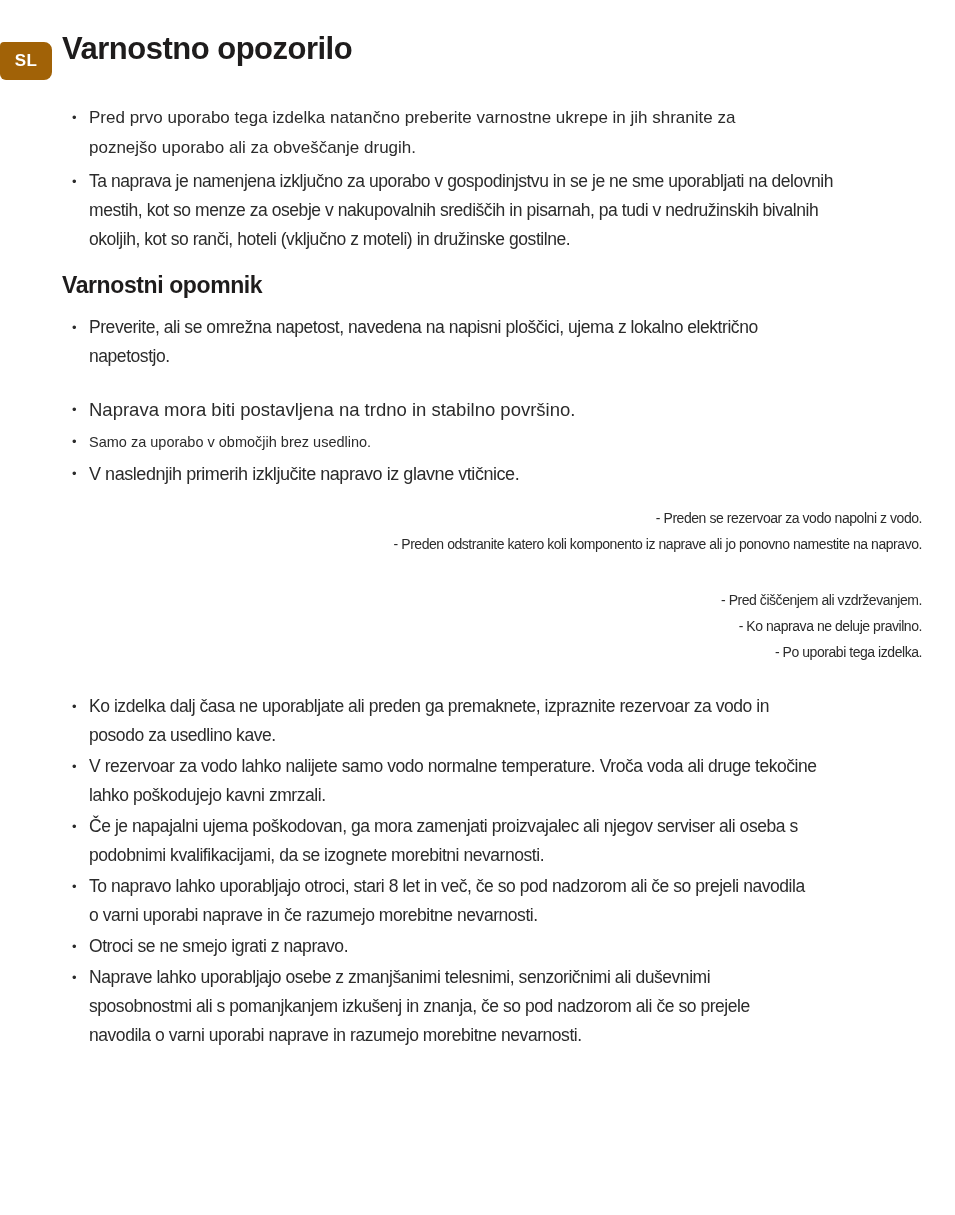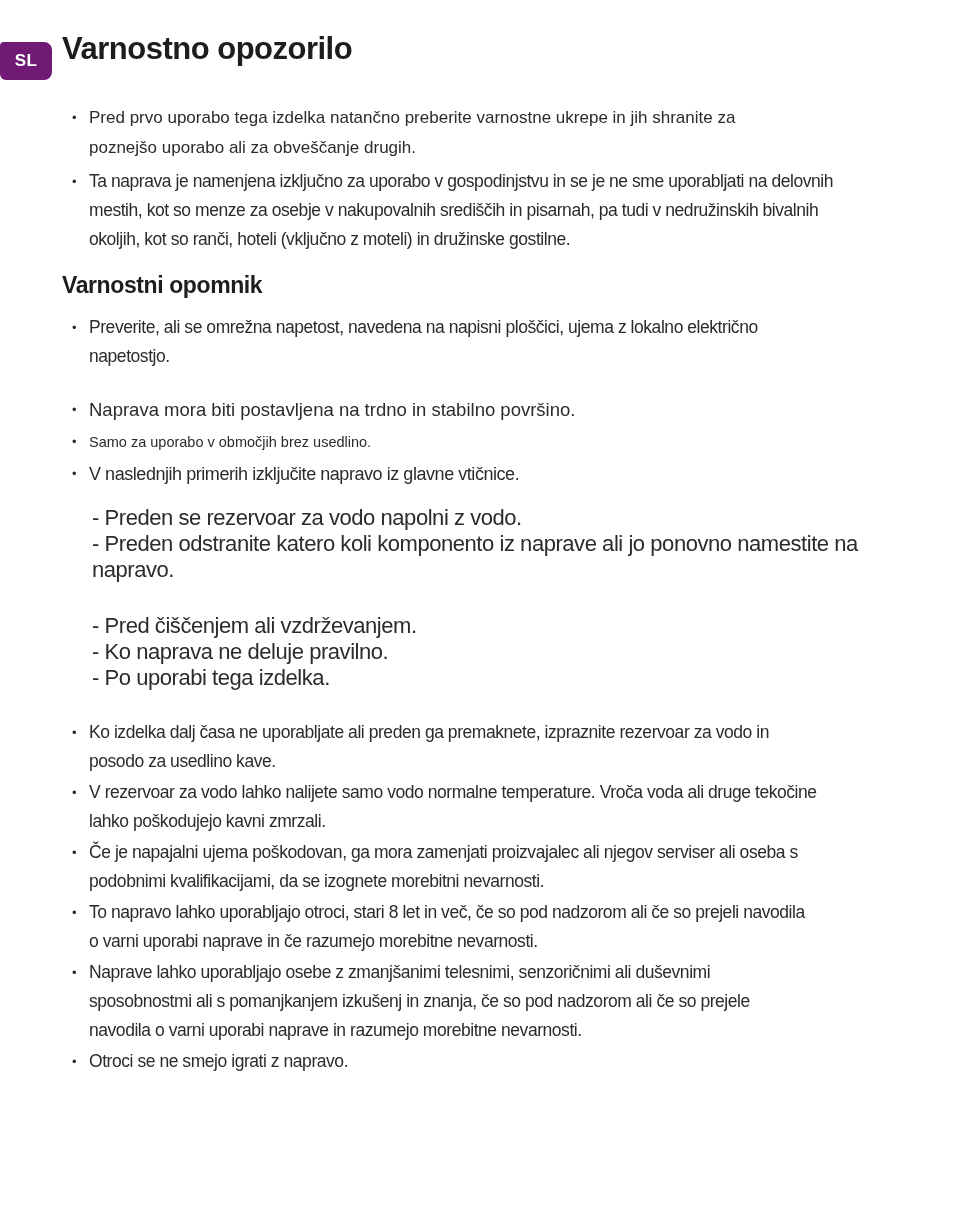--- a/index.html
+++ b/index.html
@@ -9,21 +9,21 @@
     font-family: "Liberation Sans", sans-serif;
     color: #2b2b2b;
     position: relative;
     overflow: hidden;
   }
   .page { position: relative; width: 955px; height: 1215px; }
 
   .lang-badge {
     position: absolute; left: 0; top: 14px;
     width: 52px; height: 38px;
-    background: #701a75;
+    background: #a16207;
     border-radius: 4px 8px 8px 6px;
     display: flex; align-items: center; justify-content: center;
   }
   .lang-badge span {
     color: #ffffff; font-size: 17px; font-weight: bold; letter-spacing: .5px;
   }
 
   h1.title {
     margin: 28px 0 0 62px;
     font-size: 31px; line-height: 42px;
@@ -67,23 +67,24 @@
   ul.bottom-list li    { margin-bottom: 2px; }
   li.gap-before        { margin-top: 22px; }
 
   .dash-group {
     margin-left: 92px;
     width: 830px;
   }
   .dash-group-1 { margin-top: 16px; }
   .dash-group-2 { margin-top: 30px; }
   .dash-line {
-    font-size: 22px; line-height: 26px;
+    font-size: 14px; line-height: 26px;
     letter-spacing: -0.45px; font-stretch: 87.5%;
     white-space: pre-line;
+    text-align: right;
   }
 </style>
 </head>
 <body>
 
 <div class="page">
 
   <div class="lang-badge">
     <span>SL</span>
   </div>
@@ -121,19 +122,19 @@
 
   <ul class="bullets bottom-list">
     <li class="cond">Ko izdelka dalj časa ne uporabljate ali preden ga premaknete, izpraznite rezervoar za vodo in
 posodo za usedlino kave.</li>
     <li class="cond">V rezervoar za vodo lahko nalijete samo vodo normalne temperature. Vroča voda ali druge tekočine
 lahko poškodujejo kavni zmrzali.</li>
     <li class="cond">Če je napajalni ujema poškodovan, ga mora zamenjati proizvajalec ali njegov serviser ali oseba s
 podobnimi kvalifikacijami, da se izognete morebitni nevarnosti.</li>
     <li class="cond">To napravo lahko uporabljajo otroci, stari 8 let in več, če so pod nadzorom ali če so prejeli navodila
 o varni uporabi naprave in če razumejo morebitne nevarnosti.</li>
+    <li class="cond">Otroci se ne smejo igrati z napravo.</li>
     <li class="cond">Naprave lahko uporabljajo osebe z zmanjšanimi telesnimi, senzoričnimi ali duševnimi
 sposobnostmi ali s pomanjkanjem izkušenj in znanja, če so pod nadzorom ali če so prejele
 navodila o varni uporabi naprave in razumejo morebitne nevarnosti.</li>
-    <li class="cond">Otroci se ne smejo igrati z napravo.</li>
   </ul>
 
 </div>
 
 </body></html>

